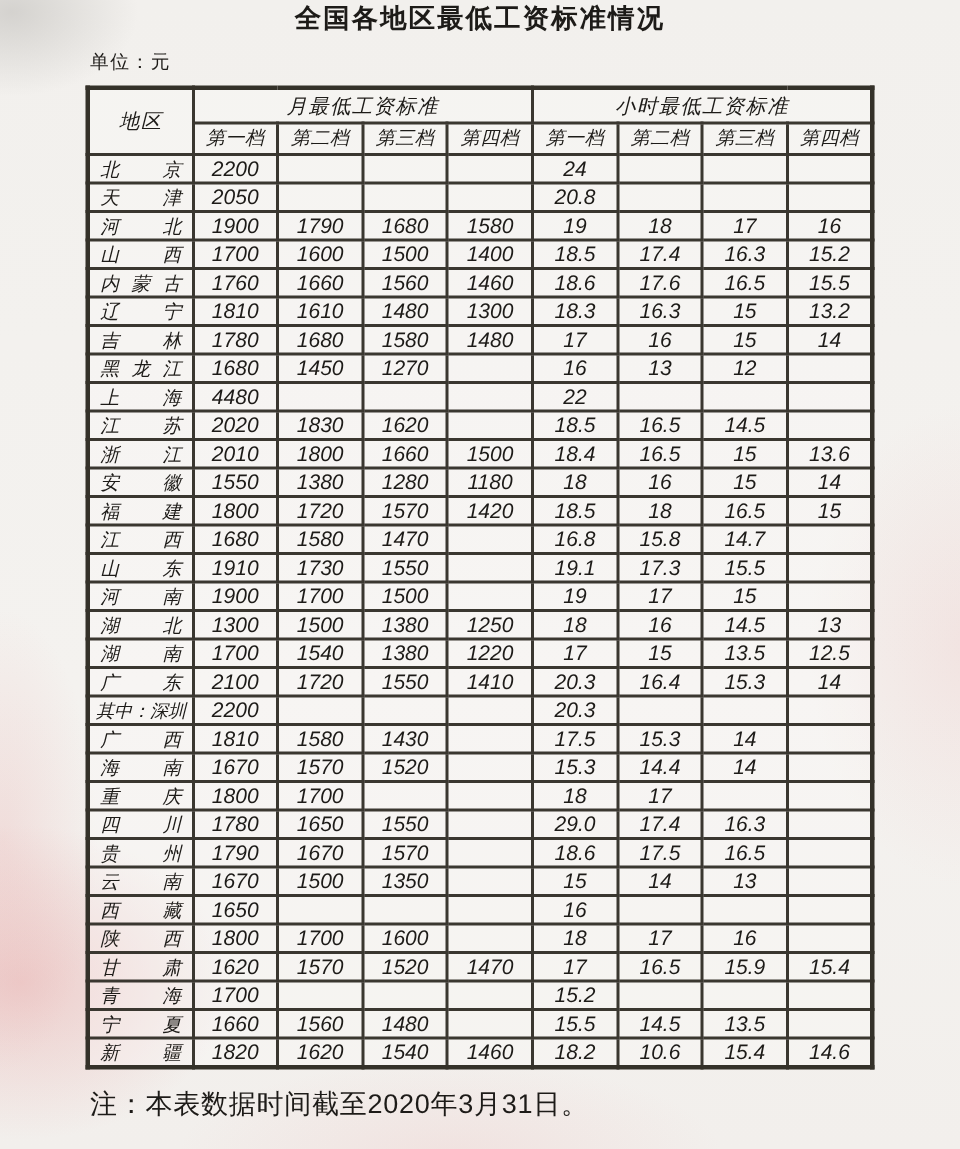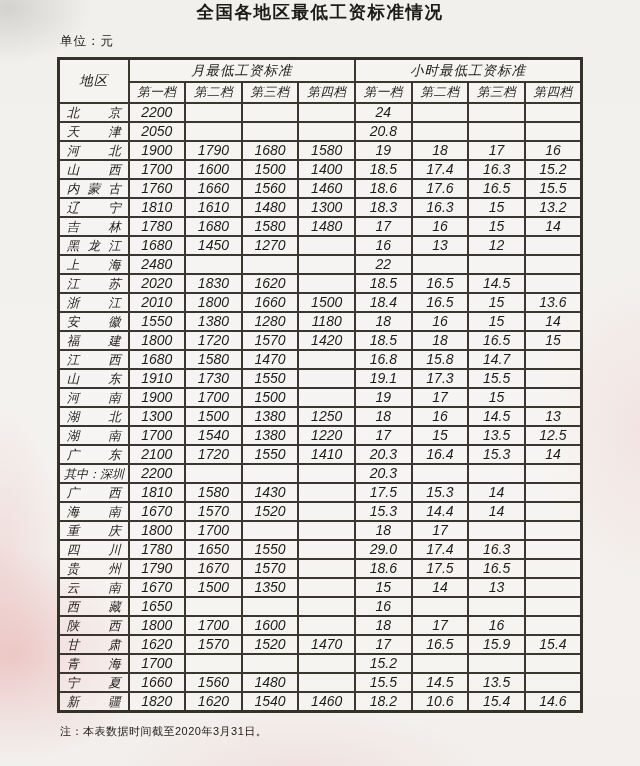--- a/index.html
+++ b/index.html
@@ -76,21 +76,21 @@
     box-sizing: border-box;
     padding: 0 4px;
     font-size: 12px;
     text-align: justify;
     text-align-last: justify;
     line-height: 16px;
   }
 
   .note {
     margin: 11px 0 0 60px;
-    font-size: 11px;
+    font-size: 18px;
     letter-spacing: 0.5px;
   }
 </style>
 </head>
 <body>
 
 <div class="page">
 
   <h1 class="title">全国各地区最低工资标准情况</h1>
 
@@ -209,21 +209,21 @@
           <td>1450</td>
           <td>1270</td>
           <td></td>
           <td>16</td>
           <td>13</td>
           <td>12</td>
           <td></td>
         </tr>
         <tr>
           <th class="region-cell"><span class="rname">上海</span></th>
-          <td>2480</td>
+          <td>4480</td>
           <td></td>
           <td></td>
           <td></td>
           <td>22</td>
           <td></td>
           <td></td>
           <td></td>
         </tr>
         <tr>
           <th class="region-cell"><span class="rname">江苏</span></th>

